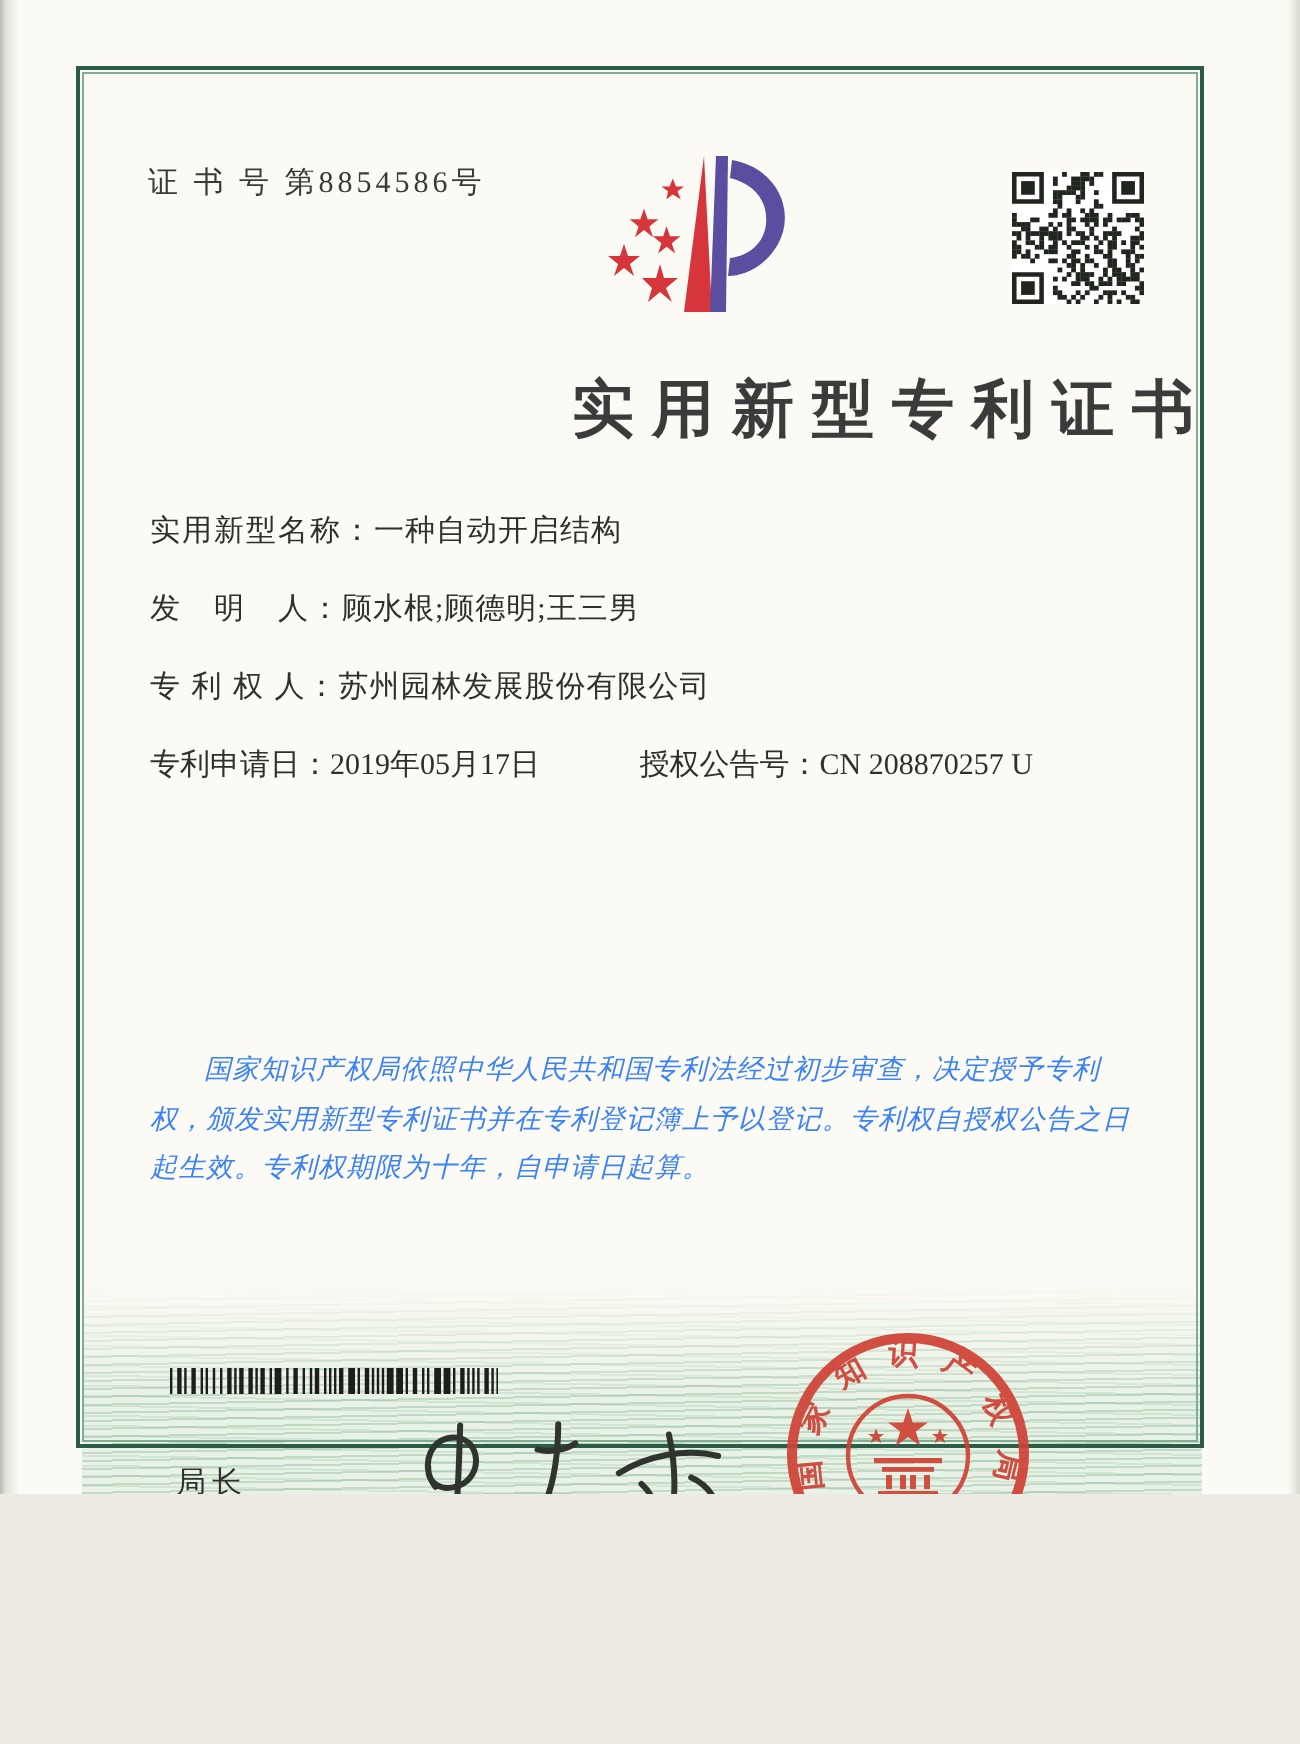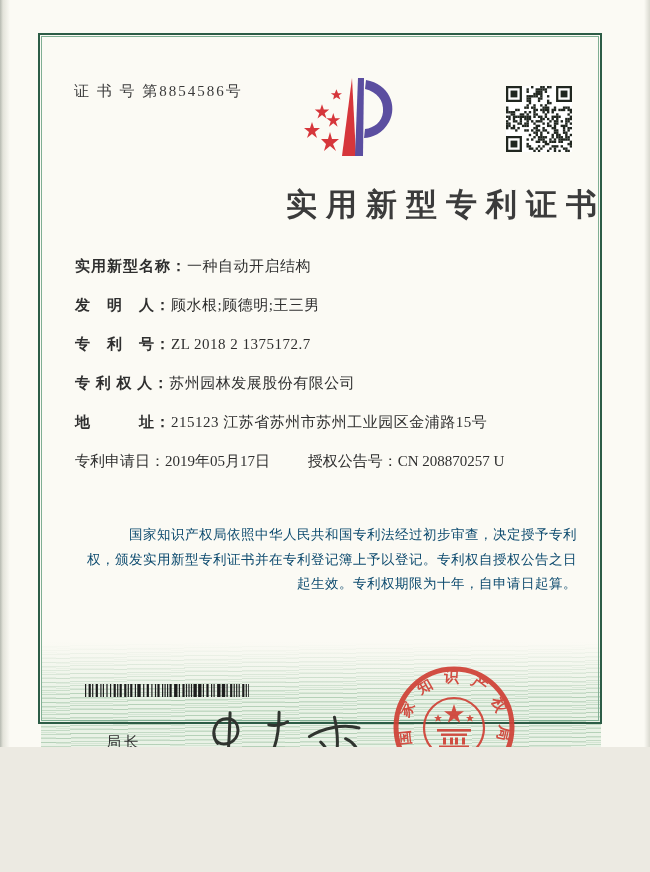--- a/index.html
+++ b/index.html
@@ -34,33 +34,33 @@
   .cert-number{position:absolute;left:74px;top:82px;font-size:15px;letter-spacing:2px;color:#3a3a3a;}
 
   .logo{position:absolute;left:286px;top:70px;width:112px;height:106px;}
   .qr{position:absolute;left:506px;top:86px;width:66px;height:66px;}
 
   .title{position:absolute;left:0;right:44px;top:184px;text-align:right;
     font-size:31px;font-weight:bold;letter-spacing:9px;color:#3b3b3b;}
 
   .fields{position:absolute;left:75px;top:247px;width:510px;font-size:15px;color:#2f2f2f;}
   .field-row{height:39px;line-height:39px;white-space:nowrap;}
-  .field-row .lbl{letter-spacing:1px;font-weight:bold;}
+  .field-row .lbl{letter-spacing:1px;}
   .field-row .val{letter-spacing:.5px;}
   .grant-row{height:39px;line-height:39px;white-space:nowrap;}
-  .grant-row .pair2{margin-left:34px;}
+  .grant-row .pair2{margin-left:46px;}
 
   .paras{position:absolute;left:75px;top:523px;width:502px;
-    font-size:13.5px;line-height:1.82;color:#0c4a6e;letter-spacing:.5px;text-align:right;}
+    font-size:13.5px;line-height:1.82;font-style:italic;color:#3b82f6;letter-spacing:.5px;}
   .paras p{margin:0;text-indent:2em;}
 
   .barcode{position:absolute;left:85px;top:684px;width:164px;height:13px;}
 
   .sig-block{position:absolute;left:88px;top:727px;font-size:15px;letter-spacing:3px;color:#2f2f2f;}
-  .sig-block div{height:30px;line-height:30px;text-align:right;}
+  .sig-block div{height:30px;line-height:30px;}
   .signature{position:absolute;left:188px;top:700px;width:190px;height:96px;}
 
   .seal-date{position:absolute;left:394px;top:778px;font-size:14.5px;letter-spacing:1px;color:#2b2b2b;}
   .seal{position:absolute;left:389px;top:662px;width:130px;height:130px;opacity:.93;}
 
   .footer{position:absolute;left:0;right:44px;top:822px;text-align:center;
     font-size:15px;letter-spacing:1px;color:#333;}
 </style>
 </head>
 <body>
@@ -406,27 +406,21 @@
   <div class="title">实用新型专利证书</div>
 
   <div class="fields">
     <div class="field-row">
       <span class="lbl">实用新型名称：</span><span class="val">一种自动开启结构</span>
     </div>
     <div class="field-row">
       <span class="lbl">发　明　人：</span><span class="val">顾水根;顾德明;王三男</span>
     </div>
     <div class="field-row">
-      <span class="lbl">专　利　号：</span><span class="val">ZL 2018 2 1375172.7</span>
-    </div>
-    <div class="field-row">
       <span class="lbl">专 利 权 人：</span><span class="val">苏州园林发展股份有限公司</span>
-    </div>
-    <div class="field-row">
-      <span class="lbl">地　　　址：</span><span class="val">215123 江苏省苏州市苏州工业园区金浦路15号</span>
     </div>
     <div class="grant-row">
       <span>
         <span class="lbl">专利申请日：</span><span class="val">2019年05月17日</span>
       </span>
       <span class="pair2">
         <span class="lbl">授权公告号：</span><span class="val">CN 208870257 U</span>
       </span>
     </div>
   </div>

